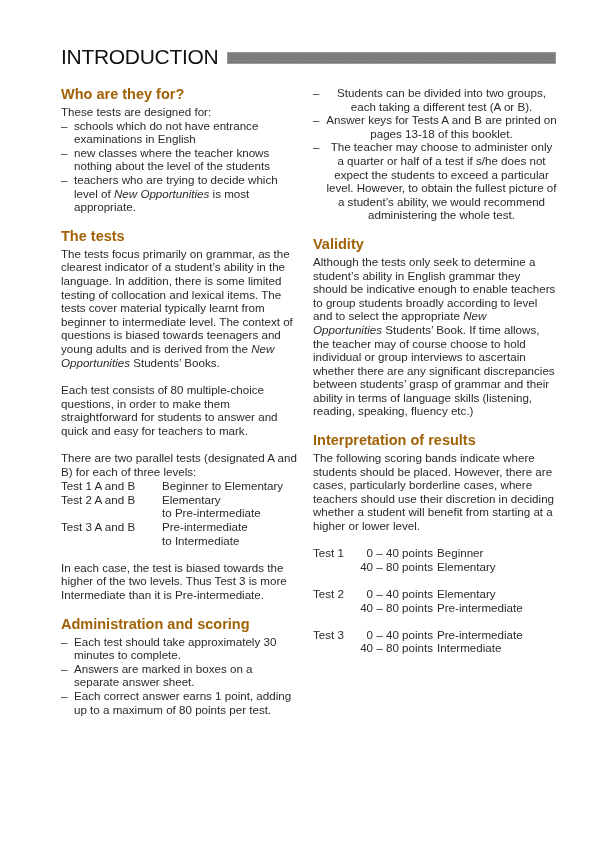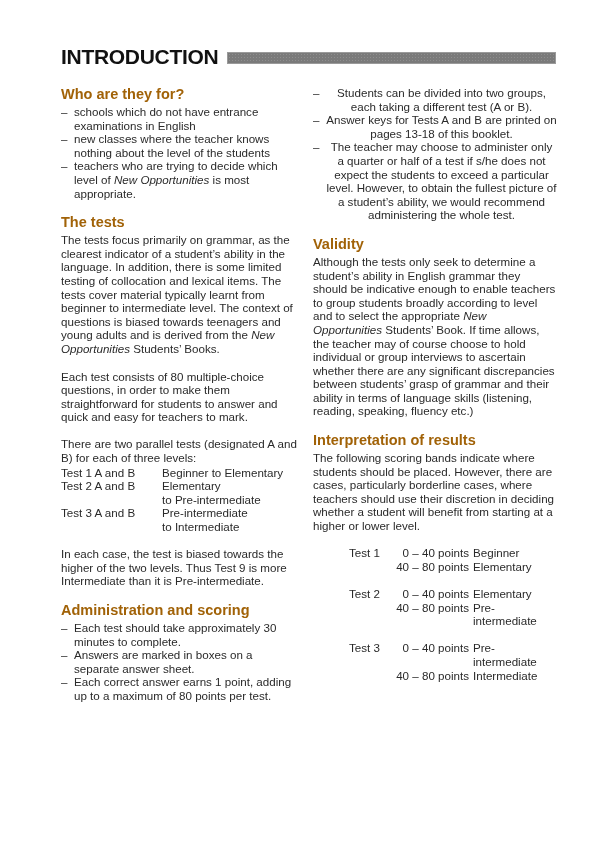--- a/index.html
+++ b/index.html
@@ -5,21 +5,21 @@
   html, body { margin: 0; padding: 0; background: #ffffff; }
   body {
     width: 605px; height: 848px; position: relative; overflow: hidden;
     font-family: "Liberation Sans", sans-serif; color: #222;
   }
   .page-title-row {
     position: absolute; left: 61px; top: 44px; width: 495px; height: 26px;
     display: flex; align-items: center;
   }
   .page-title {
-    font-family: "Liberation Sans", sans-serif; font-weight: bold;
+    font-family: "Liberation Sans", sans-serif; font-weight: normal;
     font-size: 21px; letter-spacing: -0.3px; color: #111; line-height: 26px;
     margin: 0; white-space: nowrap;
   }
   .title-bar {
     flex: 1; height: 10px; margin-left: 9px; margin-top: 2px;
     background-color: #7a7a7a;
     background-image: radial-gradient(#8e8e8e 0.6px, transparent 0.8px);
     background-size: 3px 3px;
     border: 1px solid #9a9a9a;
   }
@@ -38,35 +38,36 @@
   ul.dash { list-style: none; padding: 0; margin: 0; }
   ul.dash li { position: relative; padding-left: 13px; }
   ul.dash li::before {
     content: "\2013"; position: absolute; left: 0; top: 0;
   }
   em { font-style: italic; }
   .levels { display: grid; grid-template-columns: 101px auto; }
   .levels .lv-test, .levels .lv-range { font-size: 11.6px; line-height: 13.6px; color: #2a2a2a; }
   .scores { margin-top: 13.6px; }
   .score-group { margin-bottom: 13.6px; }
-  .score-row { display: grid; grid-template-columns: 40px 84px auto; font-size: 11.6px; line-height: 13.6px; color: #2a2a2a; margin-left: 36px; }
+  .score-row { display: grid; grid-template-columns: 40px 84px auto; font-size: 11.6px; line-height: 13.6px; color: #2a2a2a; }
   .score-row .s-range { text-align: right; padding-right: 4px; }
 </style>
 </head>
 <body>
 
 <div class="page-title-row">
   <h1 class="page-title">INTRODUCTION</h1>
   <div class="title-bar"></div>
 </div>
 
 <div class="col col-left">
 
   <div class="section">
     <h2>Who are they for?</h2>
+    <p>These tests are designed for:</p>
     <ul class="dash">
       <li>schools which do not have entrance examinations in English</li>
       <li>new classes where the teacher knows nothing about the level of the students</li>
       <li><span>teachers who are trying to decide which level of </span><em>New Opportunities</em><span> is most appropriate.</span></li>
     </ul>
   </div>
 
   <div class="section">
     <h2>The tests</h2>
     <p><span>The tests focus primarily on grammar, as the clearest indicator of a student’s ability in the language. In addition, there is some limited testing of collocation and lexical items. The tests cover material typically learnt from beginner to intermediate level. The context of questions is biased towards teenagers and young adults and is derived from the </span><em>New Opportunities</em><span> Students’ Books.</span></p>
@@ -80,21 +81,21 @@
       <span class="lv-range">Beginner to Elementary</span>
       <span class="lv-test">Test 2 A and B</span>
       <span class="lv-range">Elementary</span>
       <span class="lv-test"></span>
       <span class="lv-range">to Pre-intermediate</span>
       <span class="lv-test">Test 3 A and B</span>
       <span class="lv-range">Pre-intermediate</span>
       <span class="lv-test"></span>
       <span class="lv-range">to Intermediate</span>
     </div>
-    <p style="margin-top:13.6px;">In each case, the test is biased towards the higher of the two levels. Thus Test 9 is more Intermediate than it is Pre-intermediate.</p>
+    <p style="margin-top:13.6px;">In each case, the test is biased towards the higher of the two levels. Thus Test 3 is more Intermediate than it is Pre-intermediate.</p>
   </div>
 
   <div class="section">
     <h2>Administration and scoring</h2>
     <ul class="dash">
       <li>Each test should take approximately 30 minutes to complete.</li>
       <li>Answers are marked in boxes on a separate answer sheet.</li>
       <li>Each correct answer earns 1 point, adding up to a maximum of 80 points per test.</li>
     </ul>
   </div>

